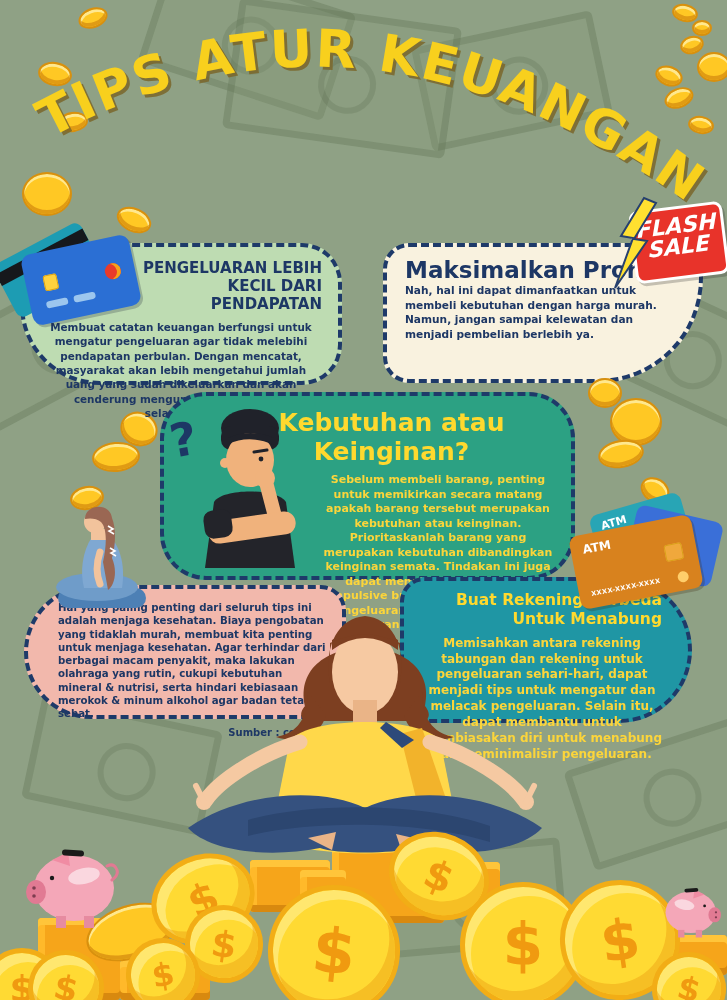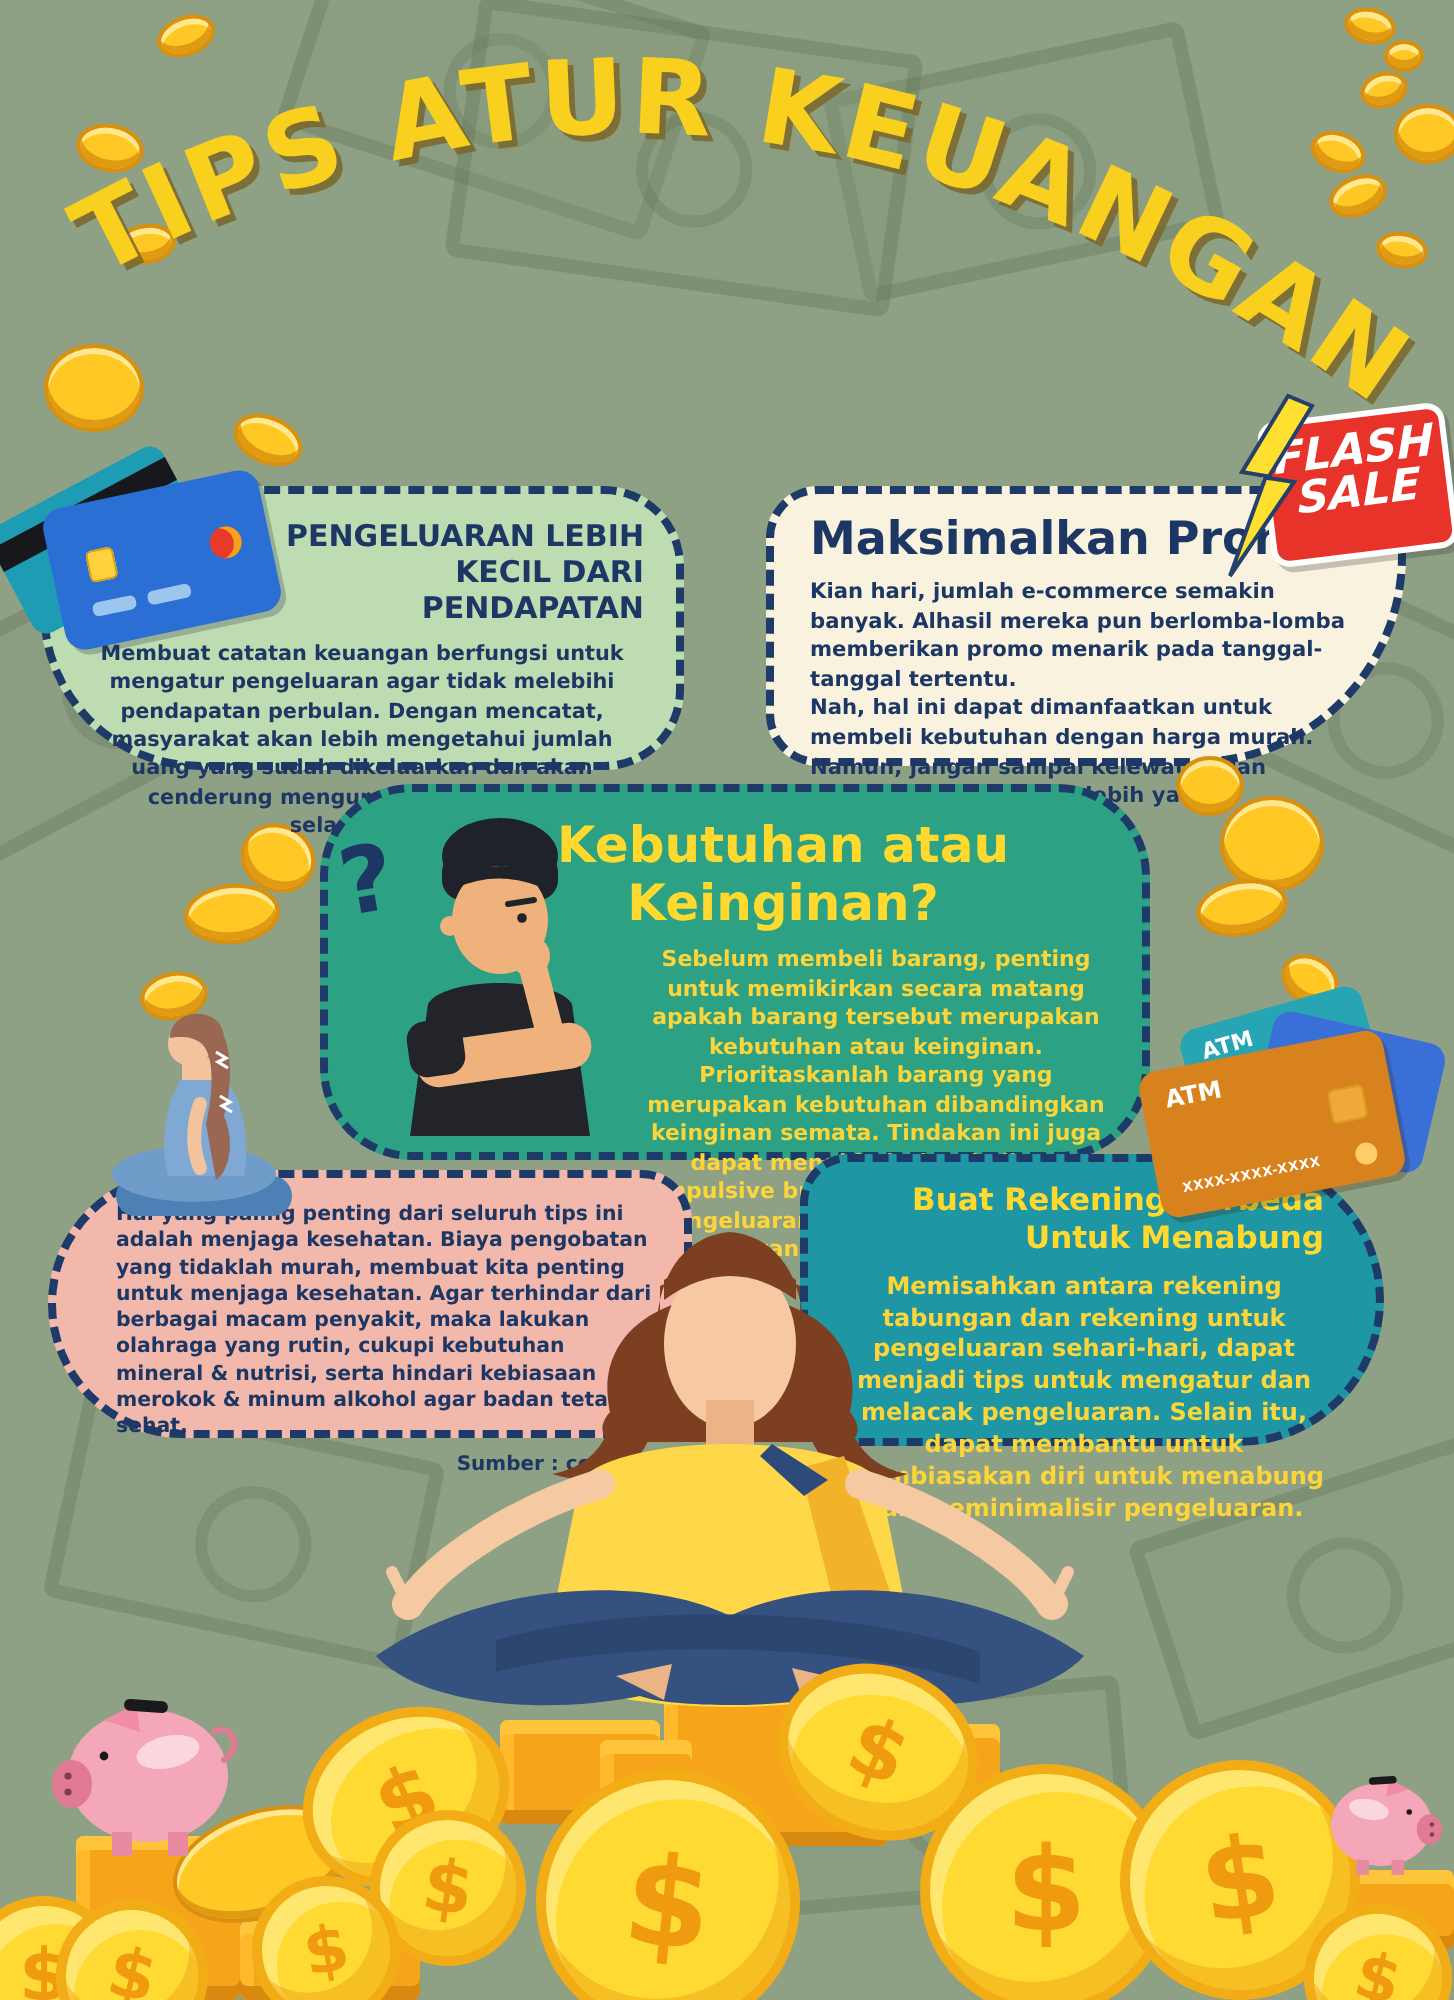--- a/index.html
+++ b/index.html
@@ -92,21 +92,20 @@
     <div class="abs" style="left:26px;top:18px;width:110px;height:72px;background:#2b6fd4;border-radius:10px;transform:rotate(-12deg);box-shadow:2px 3px 0 rgba(30,40,60,.25);">
       <div class="chip" style="left:18px;top:24px;width:14px;height:16px;"></div>
       <div class="abs" style="left:80px;top:26px;width:16px;height:16px;background:#e83a2a;border-radius:50%;box-shadow:inset -4px 0 0 #f5a21a;"></div>
       <div class="abs" style="left:16px;top:50px;width:22px;height:7px;background:#9cc6ee;border-radius:3px;"></div>
       <div class="abs" style="left:44px;top:50px;width:22px;height:7px;background:#9cc6ee;border-radius:3px;"></div>
     </div>
   </div>
 
   <div class="card" style="left:383px;top:243px;width:320px;height:140px;background:#f9f2df;border-radius:26px 26px 105px 26px;padding:10px 18px;">
     <div class="c-title" style="font-size:23px;">Maksimalkan Promo</div>
-    <div class="c-body" style="font-size:10.6px;margin-top:6px;">Kian hari, jumlah e-commerce semakin banyak. Alhasil mereka pun berlomba-lomba memberikan promo menarik pada tanggal-tanggal tertentu.</div>
     <div class="c-body" style="font-size:10.6px;">Nah, hal ini dapat dimanfaatkan untuk membeli kebutuhan dengan harga murah. Namun, jangan sampai kelewatan dan menjadi pembelian berlebih ya.</div>
   </div>
 
   <div class="abs" style="left:612px;top:196px;width:116px;height:92px;z-index:4;">
     <div class="flash-box" style="left:20px;top:10px;width:88px;height:60px;transform:rotate(-7deg);padding-top:7px;">
       <div style="transform:skewX(-6deg);font-size:22px;">FLASH</div>
       <div style="transform:skewX(-6deg);font-size:22px;">SALE</div>
     </div>
     <svg class="abs" style="left:0;top:0;" width="46" height="95" viewBox="0 0 46 95">
       <polygon points="32,2 9,40 21,42 3,92 35,45 22,43 44,7" fill="#ffe030" stroke="#26406e" stroke-width="2"></polygon>

